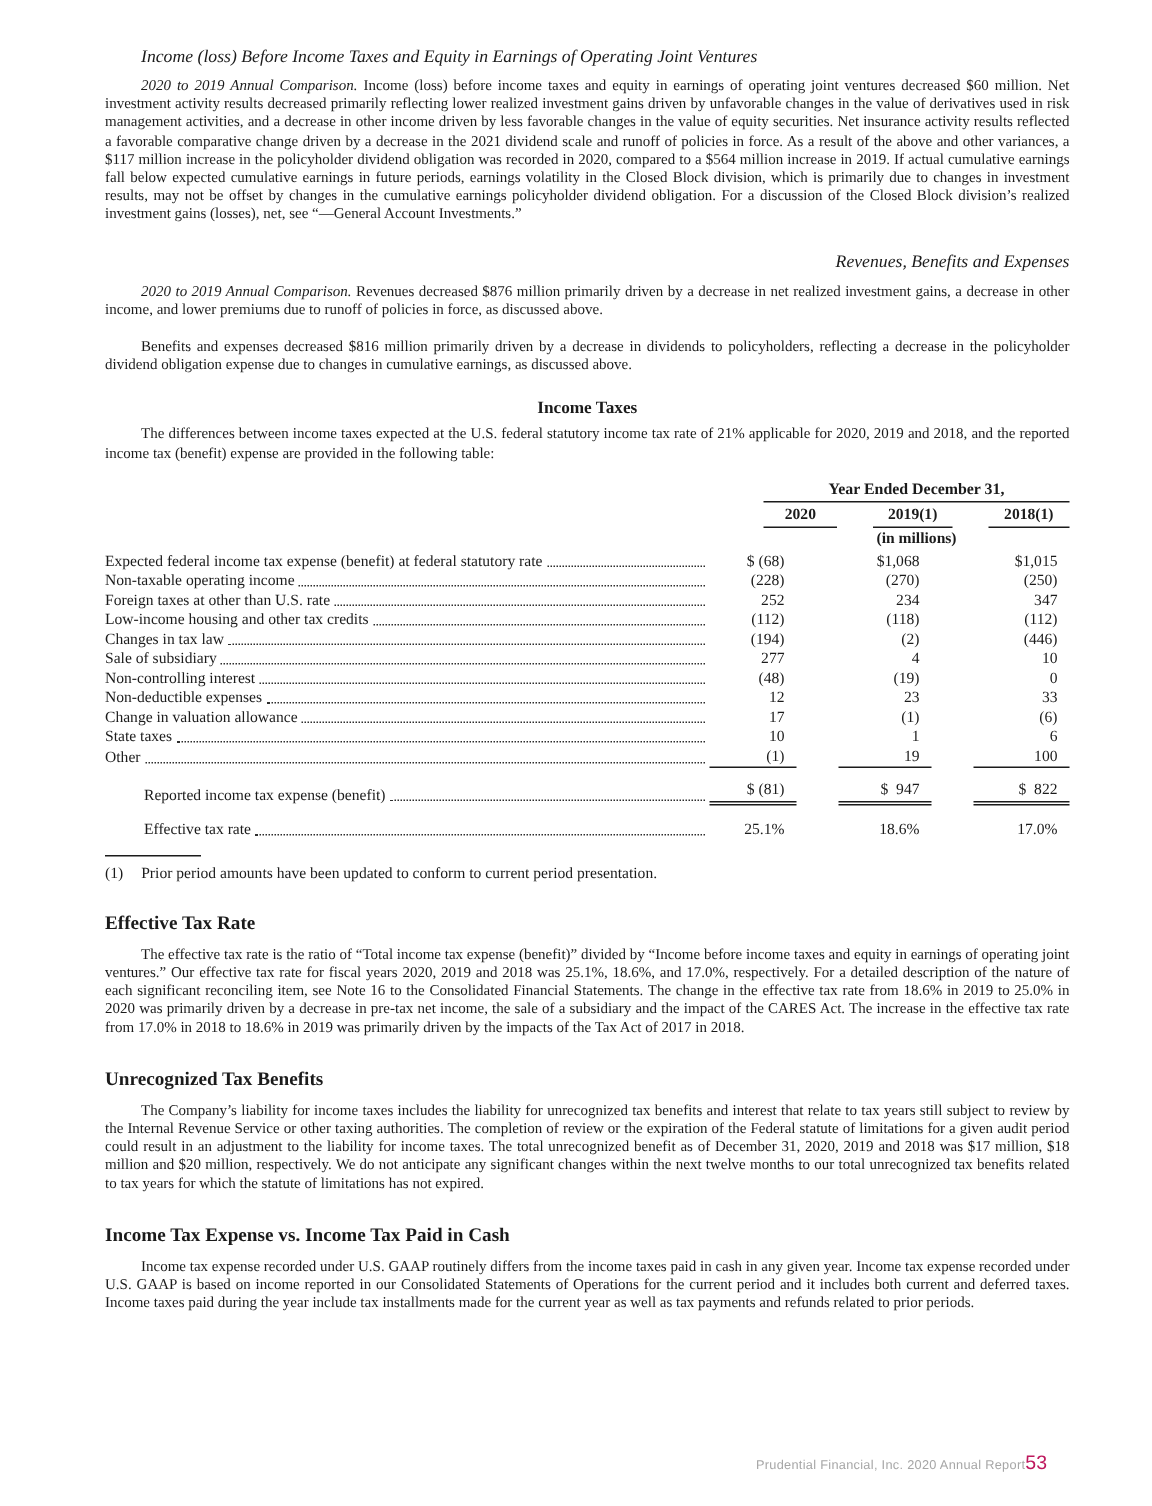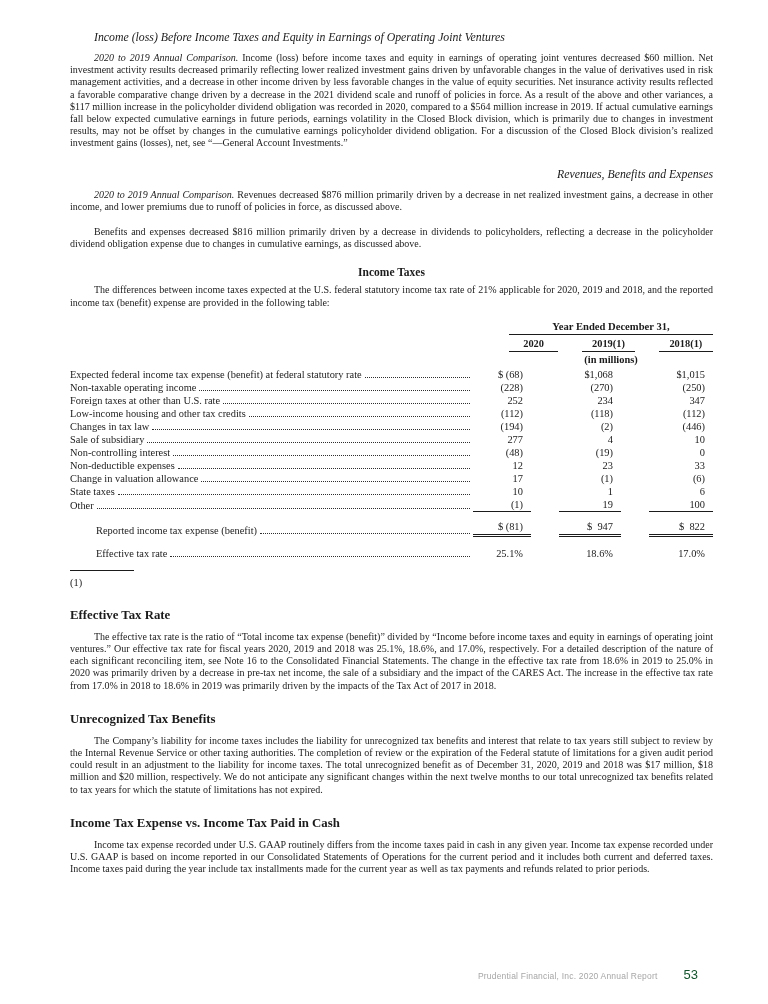--- a/index.html
+++ b/index.html
@@ -40,23 +40,23 @@
   .trow.indent .tlabel { padding-left:26px; }
   .trow.total { margin-top:8px; }
   .trow.total .tval { border-bottom:3px double #1b1b1b; padding-bottom:1px; }
   .trow.rate { margin-top:10px; }
 
   .fn-rule { width:64px; border-top:1px solid #1b1b1b; margin:10px 0 6px; }
   .footnote { display:flex; gap:12px; font-size:10.4px; }
 
   
   .footer { position:absolute; right:58px; bottom:22px; display:flex;
-            align-items:baseline; gap:26px; font-family:"Liberation Sans", sans-serif; }
+            align-items:baseline; gap:0; font-family:"Liberation Sans", sans-serif; }
   .publisher { font-size:8.5px; color:#a6a6a6; letter-spacing:0.2px; }
-  .pageno { font-size:13px; color:#14532d; }
+  .pageno { font-size:13px; color:#be185d; }
 </style>
 </head>
 <body>
 
 <div class="page">
 
   <div class="h-italic">Income (loss) Before Income Taxes and Equity in Earnings of Operating Joint Ventures</div>
   <p class="para mb17"><span class="lead-italic">2020 to 2019 Annual Comparison.</span><span> Income (loss) before income taxes and equity in earnings of operating joint ventures decreased $60 million. Net investment activity results decreased primarily reflecting lower realized investment gains driven by unfavorable changes in the value of derivatives used in risk management activities, and a decrease in other income driven by less favorable changes in the value of equity securities. Net insurance activity results reflected a favorable comparative change driven by a decrease in the 2021 dividend scale and runoff of policies in force. As a result of the above and other variances, a $117 million increase in the policyholder dividend obligation was recorded in 2020, compared to a $564 million increase in 2019. If actual cumulative earnings fall below expected cumulative earnings in future periods, earnings volatility in the Closed Block division, which is primarily due to changes in investment results, may not be offset by changes in the cumulative earnings policyholder dividend obligation. For a discussion of the Closed Block division’s realized investment gains (losses), net, see “—General Account Investments.”</span></p>
 
   <div class="h-italic mt16">Revenues, Benefits and Expenses</div>
@@ -208,20 +208,21 @@
       <span class="tval c1">18.6%</span>
       <span class="tval c2">17.0%</span>
     </span>
   </div>
 </div>
   </div>
 
   <div class="fn-rule"></div>
   <div class="footnote">
     <span>(1)</span>
+    <span>Prior period amounts have been updated to conform to current period presentation.</span>
   </div>
 
   <div class="h-section">Effective Tax Rate</div>
   <p class="para">The effective tax rate is the ratio of “Total income tax expense (benefit)” divided by “Income before income taxes and equity in earnings of operating joint ventures.” Our effective tax rate for fiscal years 2020, 2019 and 2018 was 25.1%, 18.6%, and 17.0%, respectively. For a detailed description of the nature of each significant reconciling item, see Note 16 to the Consolidated Financial Statements. The change in the effective tax rate from 18.6% in 2019 to 25.0% in 2020 was primarily driven by a decrease in pre-tax net income, the sale of a subsidiary and the impact of the CARES Act. The increase in the effective tax rate from 17.0% in 2018 to 18.6% in 2019 was primarily driven by the impacts of the Tax Act of 2017 in 2018.</p>
 
   <div class="h-section">Unrecognized Tax Benefits</div>
   <p class="para">The Company’s liability for income taxes includes the liability for unrecognized tax benefits and interest that relate to tax years still subject to review by the Internal Revenue Service or other taxing authorities. The completion of review or the expiration of the Federal statute of limitations for a given audit period could result in an adjustment to the liability for income taxes. The total unrecognized benefit as of December 31, 2020, 2019 and 2018 was $17 million, $18 million and $20 million, respectively. We do not anticipate any significant changes within the next twelve months to our total unrecognized tax benefits related to tax years for which the statute of limitations has not expired.</p>
 
   <div class="h-section">Income Tax Expense vs. Income Tax Paid in Cash</div>
   <p class="para">Income tax expense recorded under U.S. GAAP routinely differs from the income taxes paid in cash in any given year. Income tax expense recorded under U.S. GAAP is based on income reported in our Consolidated Statements of Operations for the current period and it includes both current and deferred taxes. Income taxes paid during the year include tax installments made for the current year as well as tax payments and refunds related to prior periods.</p>

